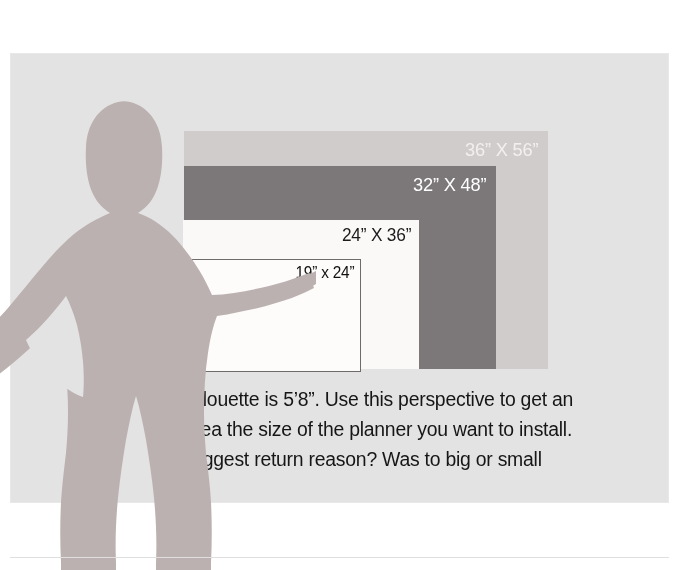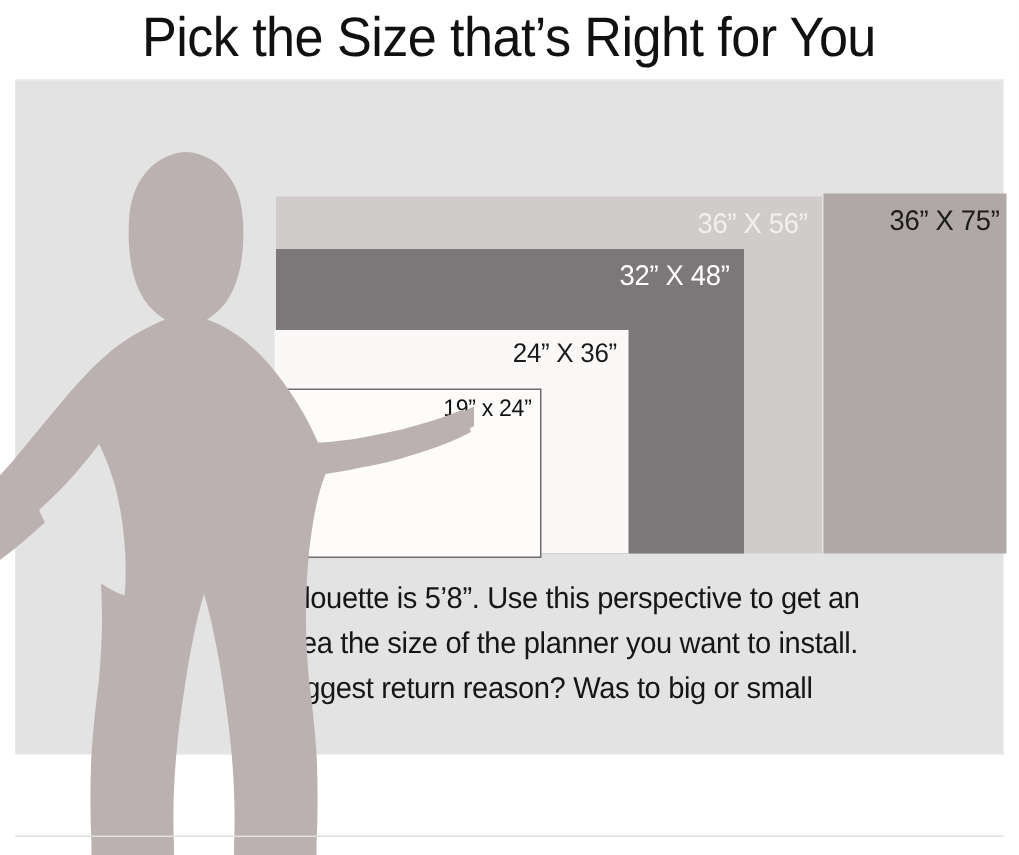--- a/index.html
+++ b/index.html
@@ -192,30 +192,24 @@
     width: 659px;
     height: 1px;
     background: #e0dfdf;
   }
 </style>
 </head>
 <body>
 
 <div id="poster">
 
-  <div class="title-bar">
-    <div class="title-text">Pick the Size that’s Right for You</div>
-  </div>
 
   <div class="panel">
     <div class="panel-inner-shade"></div>
 
-    <div class="rect rect-36x75">
-      <span class="rect-label label-36x75">36” X 75”</span>
-    </div>
 
     <div class="rect rect-36x56">
       <span class="rect-label label-36x56">36” X 56”</span>
     </div>
 
     <div class="rect rect-32x48">
       <span class="rect-label label-32x48">32” X 48”</span>
     </div>
 
     <div class="rect rect-24x36">

